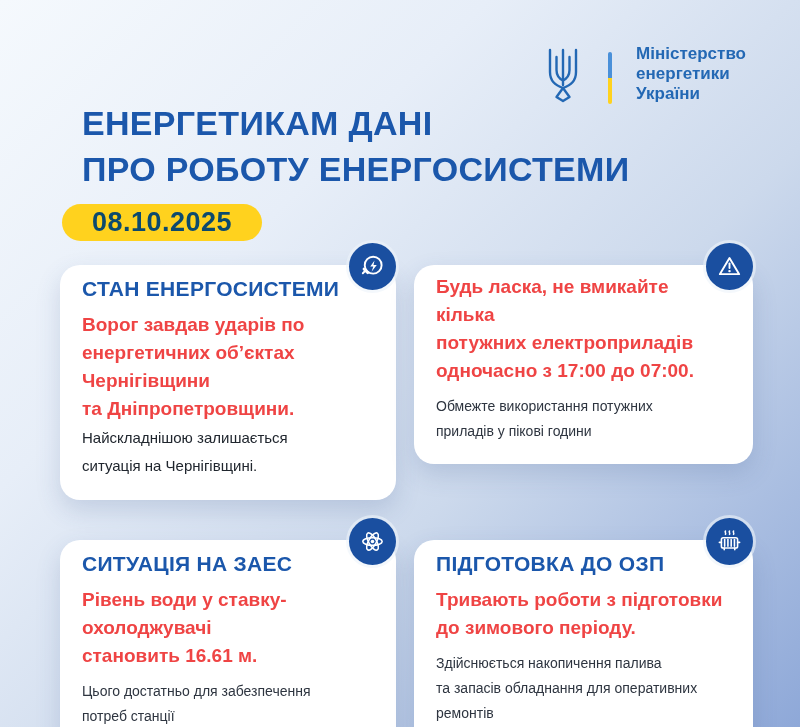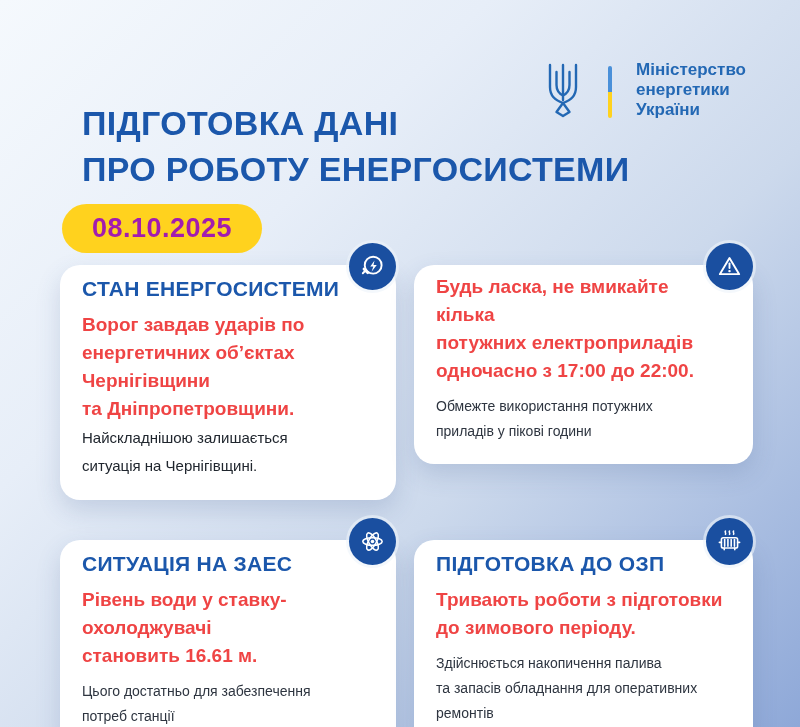--- a/index.html
+++ b/index.html
@@ -6,30 +6,30 @@
   body{
     width:800px;height:727px;
     font-family:"Liberation Sans","DejaVu Sans",sans-serif;
     overflow:hidden;
   }
   .page{
     position:relative;width:800px;height:727px;
     background:linear-gradient(135deg,#f5f9fd 0%,#e7eef8 32%,#ccd9ec 62%,#8ea8d8 100%);
   }
   
-  .logo{position:absolute;top:60px;right:54px;display:flex;align-items:center;gap:24px;}
+  .logo{position:absolute;top:44px;right:54px;display:flex;align-items:flex-end;gap:24px;}
   .logo svg{display:block;}
   .logo-divider{width:4px;height:52px;margin-top:3px;border-radius:2px;
     background:linear-gradient(#4a90d9 0 50%,#ffd21e 50% 100%);}
   .logo-text{font-size:17px;line-height:20px;font-weight:600;color:#2368b4;white-space:pre-line;}
   
   .title{position:absolute;left:82px;top:100px;font-size:34px;line-height:46px;
     font-weight:700;color:#1b57ab;letter-spacing:.3px;white-space:pre-line;}
-  .date-badge{position:absolute;left:62px;top:204px;background:#ffd21e;color:#a21caf;
-    font-size:27px;font-weight:700;padding:9px 30px;border-radius:28px;letter-spacing:.5px;}
+  .date-badge{position:absolute;left:62px;top:204px;background:#ffd21e;color:#0c4a6e;
+    font-size:27px;font-weight:700;padding:3px 30px;border-radius:28px;letter-spacing:.5px;}
   
   .grid{position:absolute;left:60px;top:265px;width:693px;
     display:grid;grid-template-columns:336px 339px;column-gap:18px;row-gap:40px;align-items:start;}
   .card{position:relative;background:#ffffff;border-radius:20px;box-sizing:border-box;
     padding:8px 22px 20px;box-shadow:0 10px 24px rgba(55,85,140,.18);}
   .card.c1,.card.c2{min-height:177px;}
   .card.c3{min-height:167px;}
   .card.c4{min-height:182px;}
   .card-icon{position:absolute;top:-22px;right:0;width:47px;height:47px;border-radius:50%;
     background:#1a4fa0;display:flex;align-items:center;justify-content:center;
@@ -53,21 +53,21 @@
         <path d="M21 4 v35"></path>
         <path d="M21 42 l-6.5 9 l6.5 4 l6.5 -4 z"></path>
       </svg>
     </span>
     <span class="logo-divider"></span>
     <span class="logo-text">Міністерство
 енергетики
 України</span>
   </div>
 
-  <div class="title">ПІДГОТОВКА ДАНІ
+  <div class="title">ЕНЕРГЕТИКАМ ДАНІ
 ПРО РОБОТУ ЕНЕРГОСИСТЕМИ</div>
 
   <div class="date-badge">08.10.2025</div>
 
   <div class="grid">
 
     <div class="card c1">
       <div class="card-icon">
         <svg width="27" height="27" viewBox="0 0 24 24" fill="none" stroke="#ffffff" stroke-width="1.7" stroke-linecap="round" stroke-linejoin="round">
           <circle cx="12.6" cy="10.8" r="7.5"></circle>
@@ -88,21 +88,21 @@
     <div class="card c2">
       <div class="card-icon">
         <svg width="27" height="27" viewBox="0 0 24 24" fill="none" stroke="#ffffff" stroke-width="1.7" stroke-linecap="round" stroke-linejoin="round">
           <path d="M12 4.4 L20.6 18.8 H3.4 Z"></path>
           <line x1="12" y1="9.4" x2="12" y2="13.4"></line>
           <circle cx="12" cy="16.1" r="1.1" fill="#ffffff" stroke="none"></circle>
         </svg>
       </div>
       <div class="card-lead">Будь ласка, не вмикайте кілька
 потужних електроприладів
-одночасно з 17:00 до 22:00.</div>
+одночасно з 17:00 до 07:00.</div>
       <div class="card-note">Обмежте використання потужних
 приладів у пікові години</div>
     </div>
 
     <div class="card c3">
       <div class="card-icon">
         <svg width="27" height="27" viewBox="0 0 24 24" fill="none" stroke="#ffffff" stroke-width="1.4">
           <ellipse cx="12" cy="12" rx="8.6" ry="3.4"></ellipse>
           <ellipse cx="12" cy="12" rx="8.6" ry="3.4" transform="rotate(60 12 12)"></ellipse>
           <ellipse cx="12" cy="12" rx="8.6" ry="3.4" transform="rotate(120 12 12)"></ellipse>

